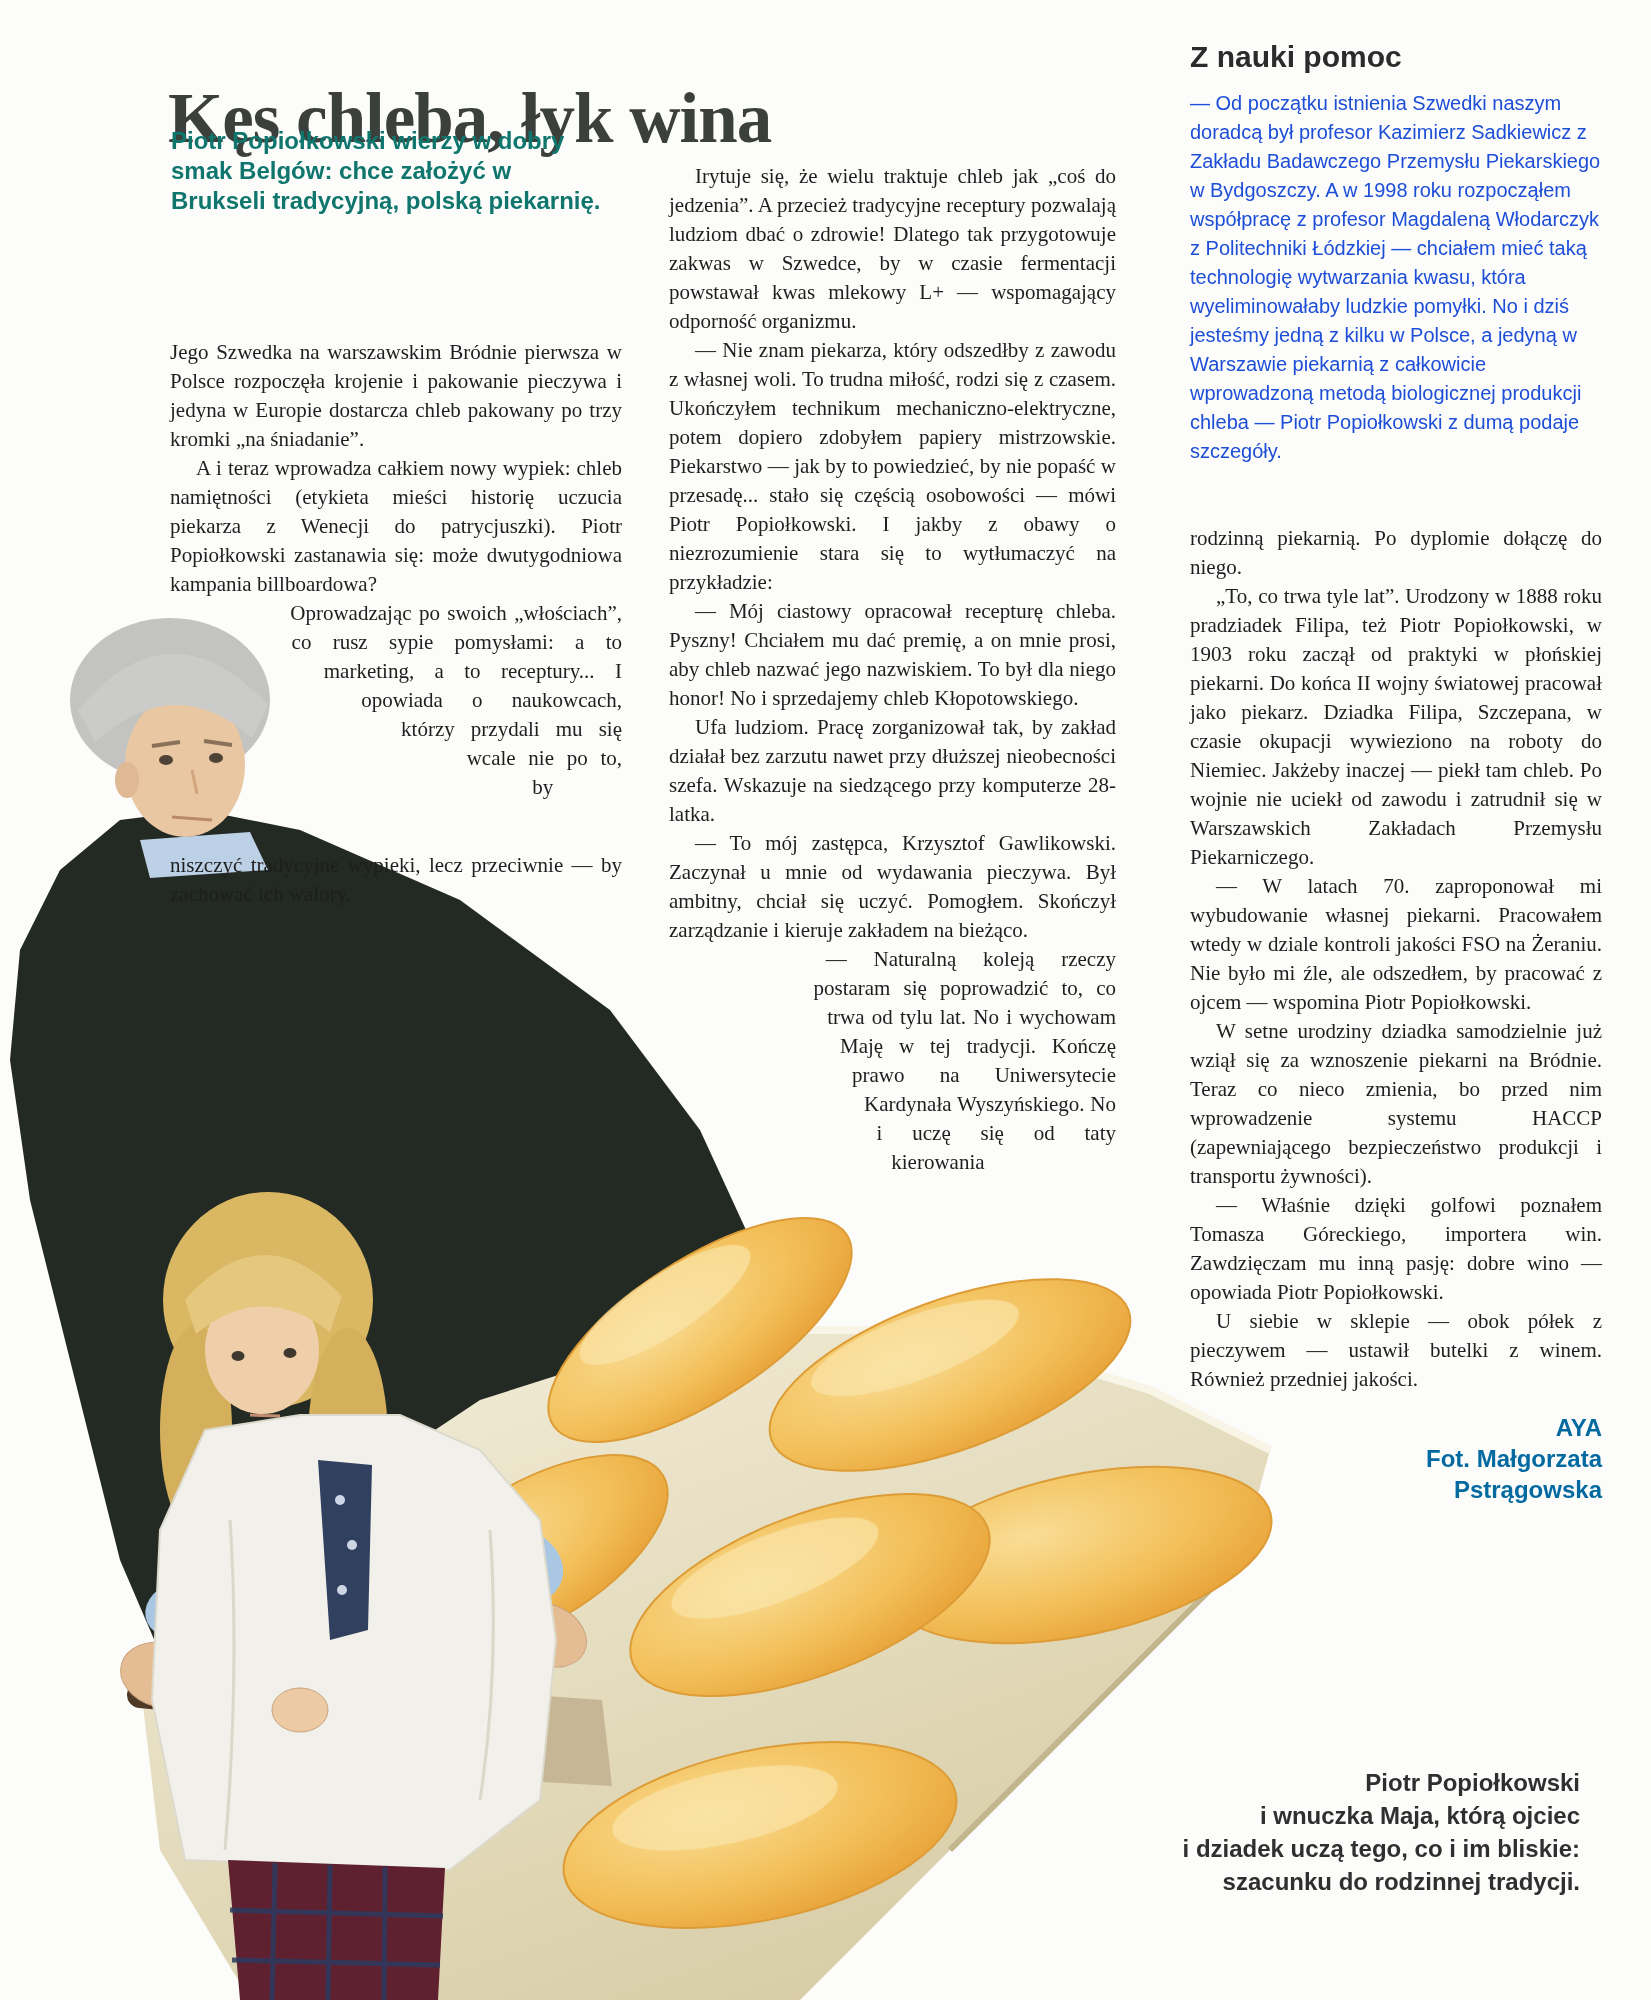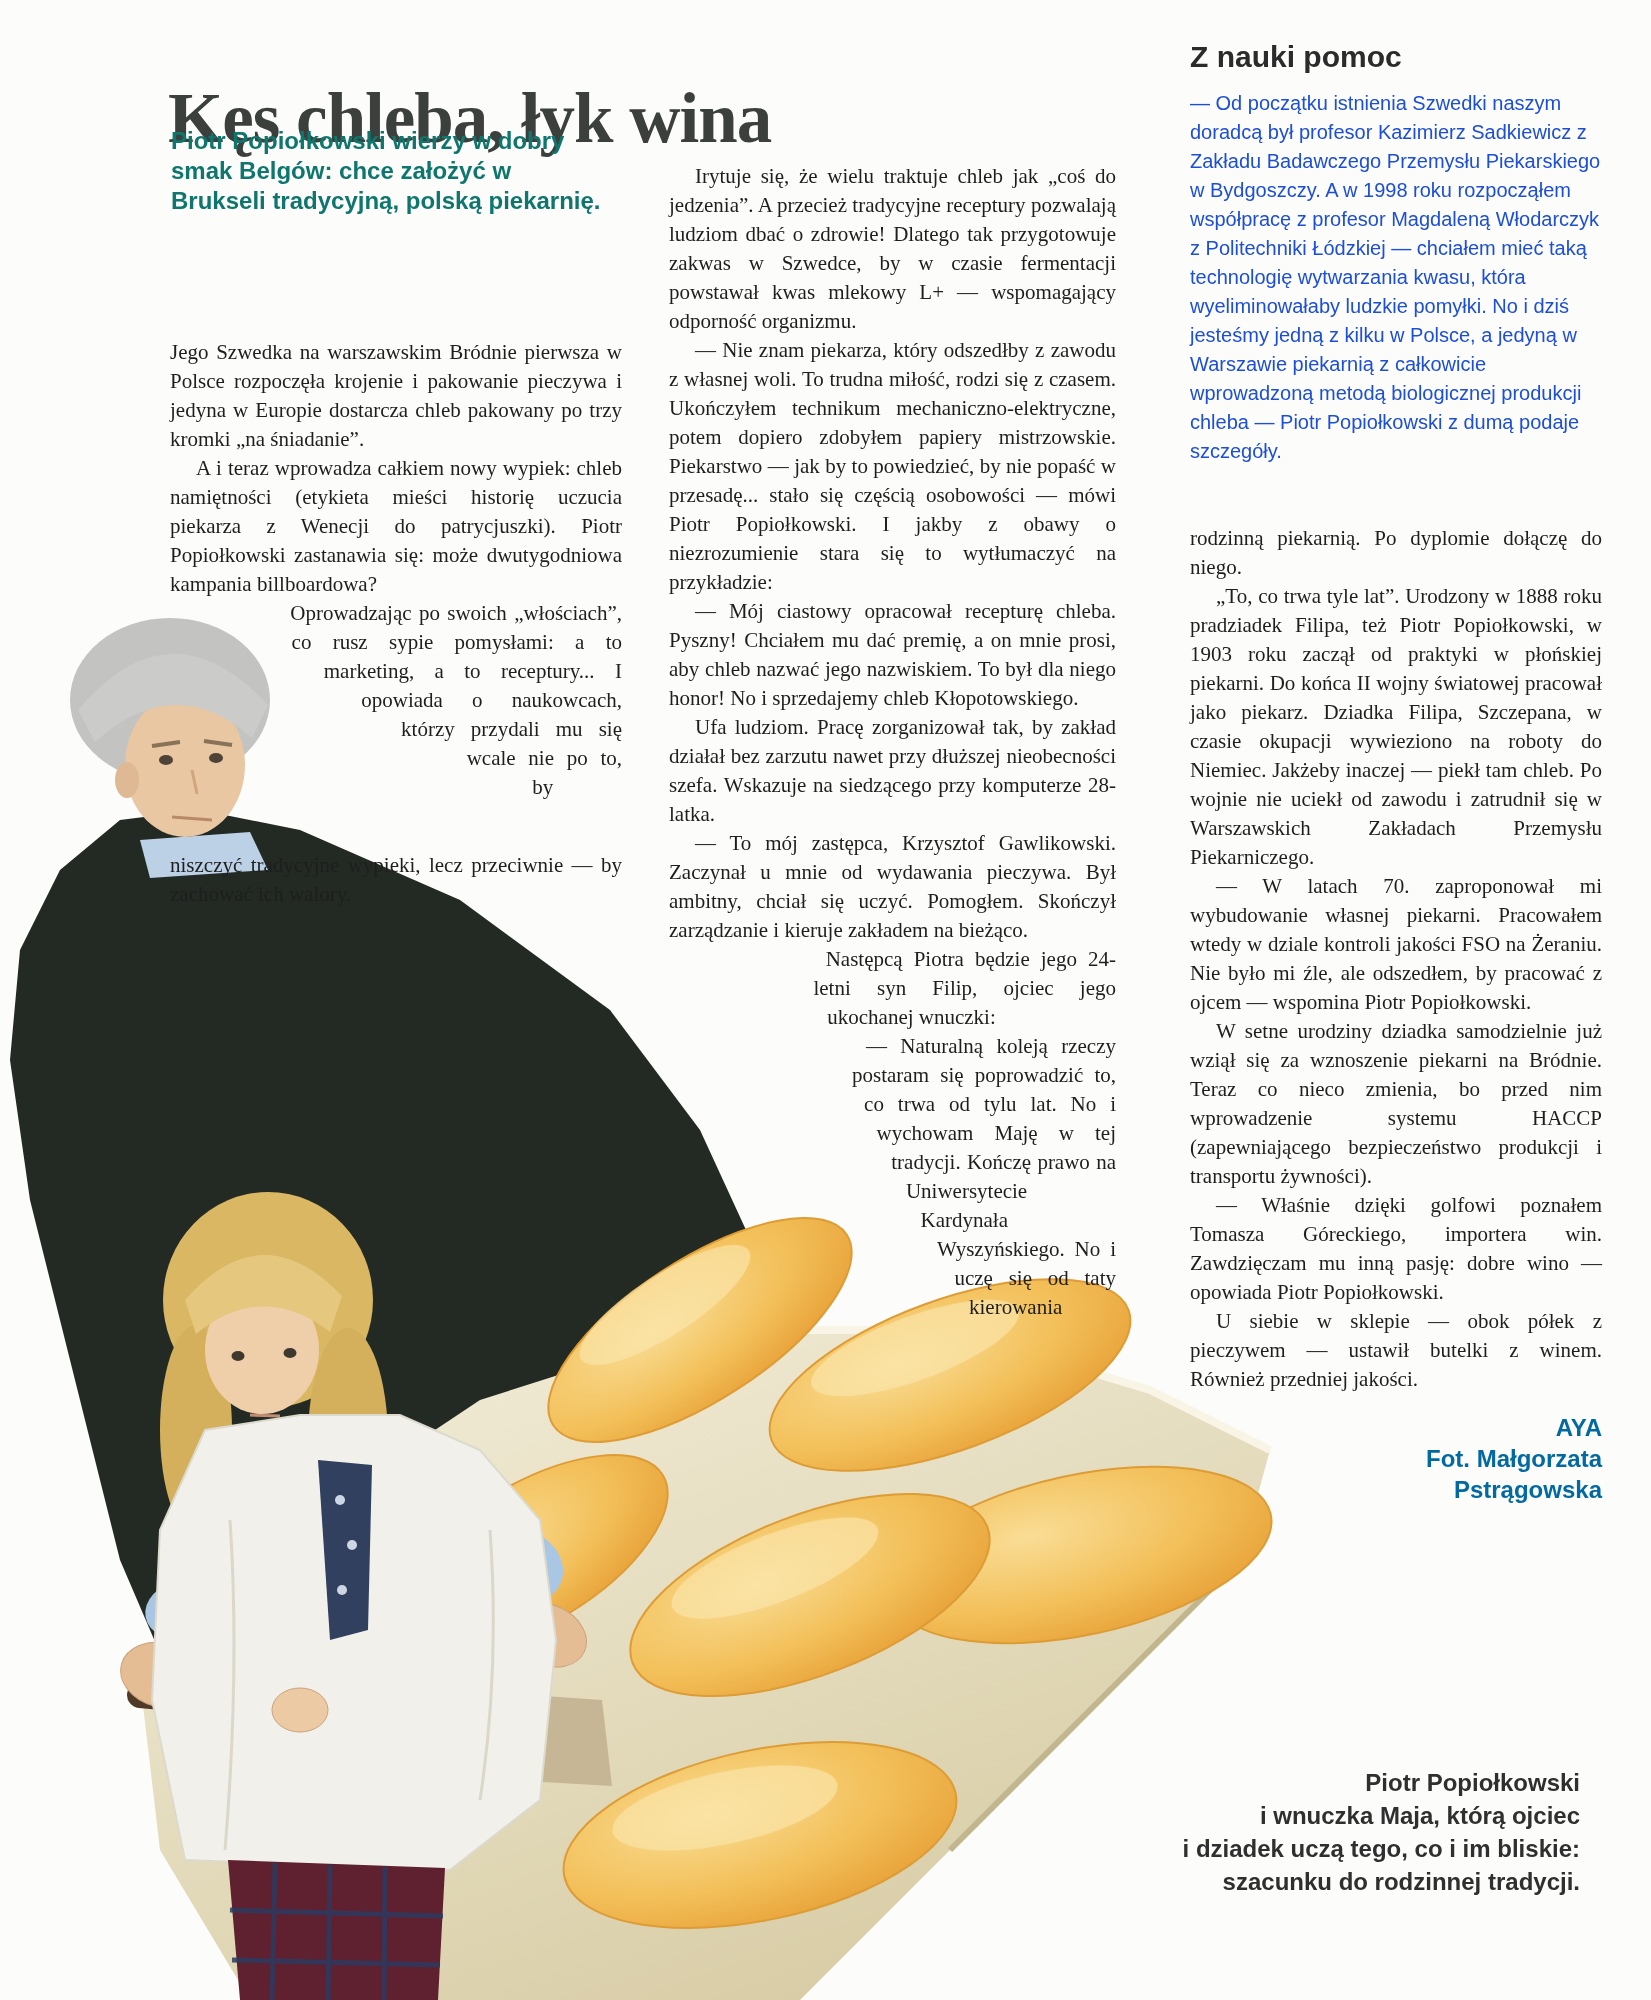--- a/index.html
+++ b/index.html
@@ -80,21 +80,20 @@
     <p class="ind">Oprowadzając po swoich „włościach”, co rusz sypie pomysłami: a to marketing, a to receptury... I opowiada o naukowcach, którzy przydali mu się wcale nie po to, by niszczyć tradycyjne wypieki, lecz przeciwnie — by zachować ich walory.</p>
   </div>
 
   <div id="col2" class="col">
     <p class="ind">Irytuje się, że wielu traktuje chleb jak „coś do jedzenia”. A przecież tradycyjne receptury pozwalają ludziom dbać o zdrowie! Dlatego tak przygotowuje zakwas w Szwedce, by w czasie fermentacji powstawał kwas mlekowy L+ — wspomagający odporność organizmu.</p>
     <p class="ind">— Nie znam piekarza, który odszedłby z zawodu z własnej woli. To trudna miłość, rodzi się z czasem. Ukończyłem technikum mechaniczno-elektryczne, potem dopiero zdobyłem papiery mistrzowskie. Piekarstwo — jak by to powiedzieć, by nie popaść w przesadę... stało się częścią osobowości — mówi Piotr Popiołkowski. I jakby z obawy o niezrozumienie stara się to wytłumaczyć na przykładzie:</p>
     <p class="ind">— Mój ciastowy opracował recepturę chleba. Pyszny! Chciałem mu dać premię, a on mnie prosi, aby chleb nazwać jego nazwiskiem. To był dla niego honor! No i sprzedajemy chleb Kłopotowskiego.</p>
     <p class="ind">Ufa ludziom. Pracę zorganizował tak, by zakład działał bez zarzutu nawet przy dłuższej nieobecności szefa. Wskazuje na siedzącego przy komputerze 28-latka.</p>
     <p class="ind">— To mój zastępca, Krzysztof Gawlikowski. Zaczynał u mnie od wydawania pieczywa. Był ambitny, chciał się uczyć. Pomogłem. Skończył zarządzanie i kieruje zakładem na bieżąco.</p>
     <div class="shim2"></div>
-    <p class="ind">Następcą Piotra będzie jego 24-letni syn Filip, ojciec jego ukochanej wnuczki:</p>
     <p class="ind">— Naturalną koleją rzeczy postaram się poprowadzić to, co trwa od tylu lat. No i wychowam Maję w tej tradycji. Kończę prawo na Uniwersytecie Kardynała Wyszyńskiego. No i uczę się od taty kierowania</p>
   </div>
 
   <div id="col3" class="col">
     <h2 id="sidebar-heading">Z nauki pomoc</h2>
     <div id="sidebar-body">— Od początku istnienia Szwedki naszym doradcą był profesor Kazimierz Sadkiewicz z Zakładu Badawczego Przemysłu Piekarskiego w Bydgoszczy. A w 1998 roku rozpocząłem współpracę z profesor Magdaleną Włodarczyk z Politechniki Łódzkiej — chciałem mieć taką technologię wytwarzania kwasu, która wyeliminowałaby ludzkie pomyłki. No i dziś jesteśmy jedną z kilku w Polsce, a jedyną w Warszawie piekarnią z całkowicie wprowadzoną metodą biologicznej produkcji chleba — Piotr Popiołkowski z dumą podaje szczegóły.</div>
     <p>rodzinną piekarnią. Po dyplomie dołączę do niego.</p>
     <p class="ind">„To, co trwa tyle lat”. Urodzony w 1888 roku pradziadek Filipa, też Piotr Popiołkowski, w 1903 roku zaczął od praktyki w płońskiej piekarni. Do końca II wojny światowej pracował jako piekarz. Dziadka Filipa, Szczepana, w czasie okupacji wywieziono na roboty do Niemiec. Jakżeby inaczej — piekł tam chleb. Po wojnie nie uciekł od zawodu i zatrudnił się w Warszawskich Zakładach Przemysłu Piekarniczego.</p>
     <p class="ind">— W latach 70. zaproponował mi wybudowanie własnej piekarni. Pracowałem wtedy w dziale kontroli jakości FSO na Żeraniu. Nie było mi źle, ale odszedłem, by pracować z ojcem — wspomina Piotr Popiołkowski.</p>
     <p class="ind">W setne urodziny dziadka samodzielnie już wziął się za wznoszenie piekarni na Bródnie. Teraz co nieco zmienia, bo przed nim wprowadzenie systemu HACCP (zapewniającego bezpieczeństwo produkcji i transportu żywności).</p>

